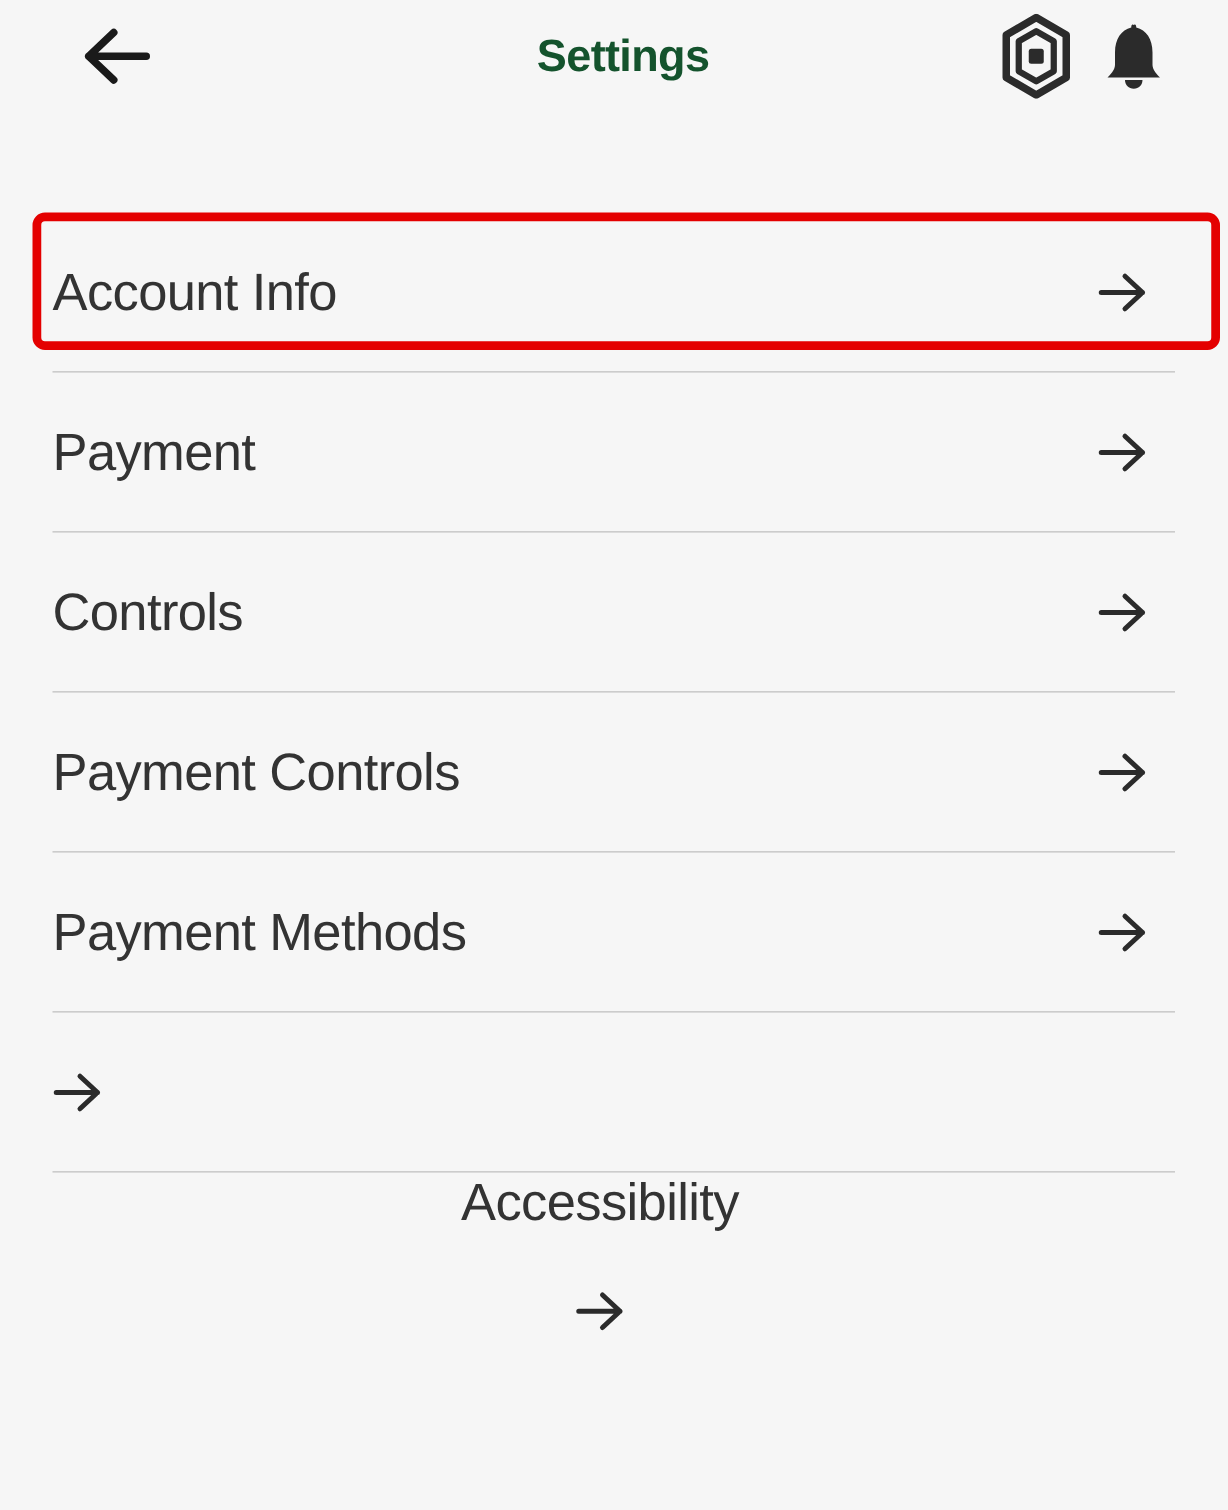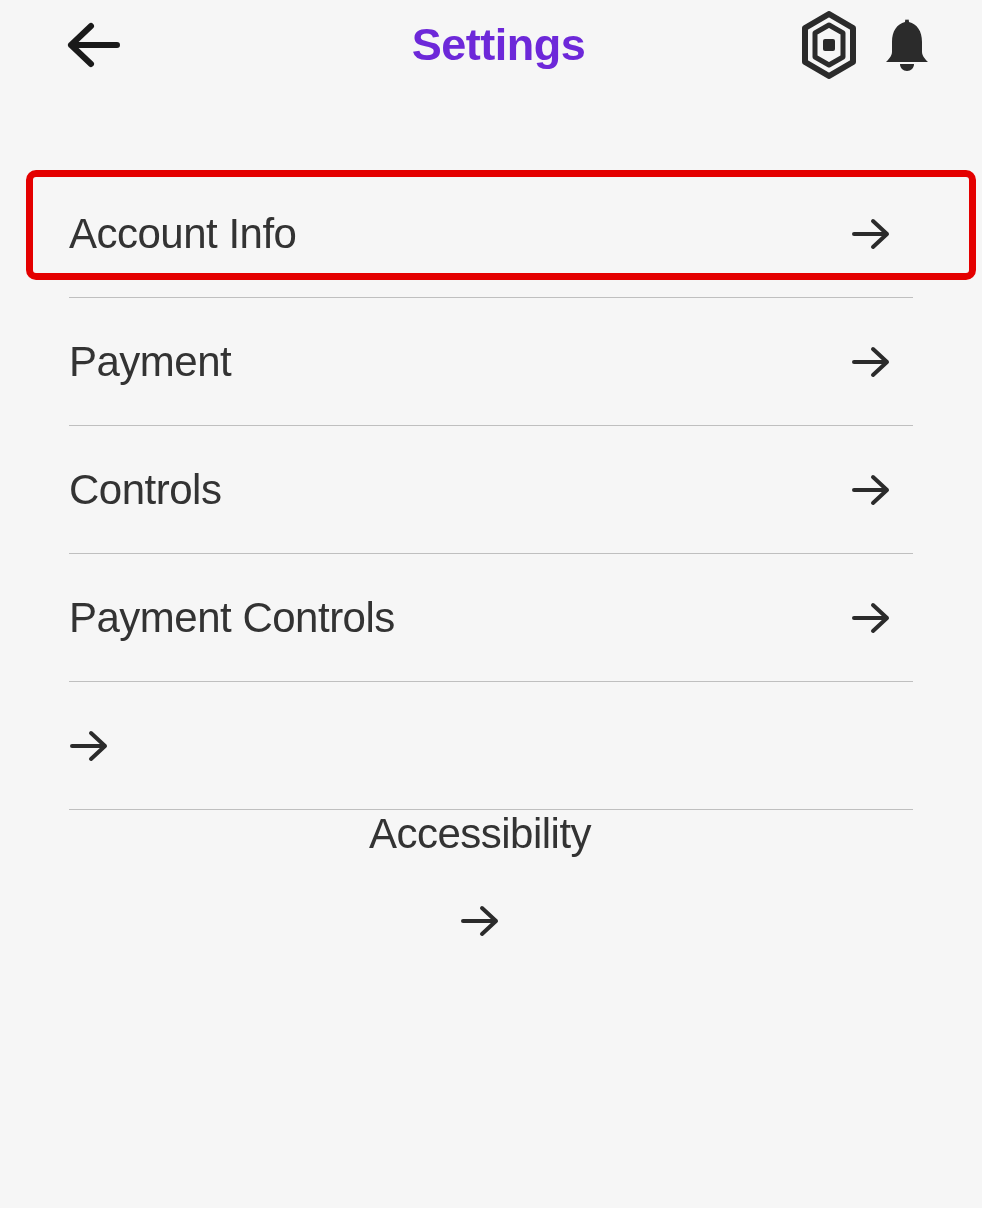--- a/index.html
+++ b/index.html
@@ -32,38 +32,38 @@
       text-align: center;
     }
     .header-right {
       display: flex;
       align-items: center;
       gap: 22px;
       width: 120px;
       justify-content: flex-end;
     }
     .title {
-      font-size: 45px;
+      font-size: 36px;
       font-weight: 800;
-      color: #6d28d9;
+      color: #14532d;
       letter-spacing: -0.5px;
     }
     .back-btn {
       display: inline-flex;
     }
     .menu {
       padding-top: 80px;
     }
     .menu-item {
       display: flex;
       align-items: center;
       justify-content: space-between;
       height: 128px;
       padding: 0 22px 0 0;
-      margin: 0 69px;
+      margin: 0 42px;
       border-bottom: 1px solid #bfbfbf;
       cursor: pointer;
     }
     .menu-item:last-child {
       border-bottom: none;
       flex-direction: column;
     }
     .menu-label {
       font-size: 42px;
       font-weight: 400;
@@ -134,20 +134,26 @@
       <path d="M3 17 L36 17 M36 17 L22 4 M36 17 L22 30" stroke="#2b2b2b" stroke-width="4" stroke-linecap="round" stroke-linejoin="round" fill="none"></path>
     </svg>
   </div>
   <div class="menu-item">
     <span class="menu-label">Payment Controls</span>
     <svg width="40" height="34" viewBox="0 0 40 34">
       <path d="M3 17 L36 17 M36 17 L22 4 M36 17 L22 30" stroke="#2b2b2b" stroke-width="4" stroke-linecap="round" stroke-linejoin="round" fill="none"></path>
     </svg>
   </div>
   <div class="menu-item">
+    <span class="menu-label">Payment Methods</span>
+    <svg width="40" height="34" viewBox="0 0 40 34">
+      <path d="M3 17 L36 17 M36 17 L22 4 M36 17 L22 30" stroke="#2b2b2b" stroke-width="4" stroke-linecap="round" stroke-linejoin="round" fill="none"></path>
+    </svg>
+  </div>
+  <div class="menu-item">
     <svg width="40" height="34" viewBox="0 0 40 34">
       <path d="M3 17 L36 17 M36 17 L22 4 M36 17 L22 30" stroke="#2b2b2b" stroke-width="4" stroke-linecap="round" stroke-linejoin="round" fill="none"></path>
     </svg>
   </div>
   <div class="menu-item">
     <span class="menu-label">Accessibility</span>
     <svg width="40" height="34" viewBox="0 0 40 34">
       <path d="M3 17 L36 17 M36 17 L22 4 M36 17 L22 30" stroke="#2b2b2b" stroke-width="4" stroke-linecap="round" stroke-linejoin="round" fill="none"></path>
     </svg>
   </div>

